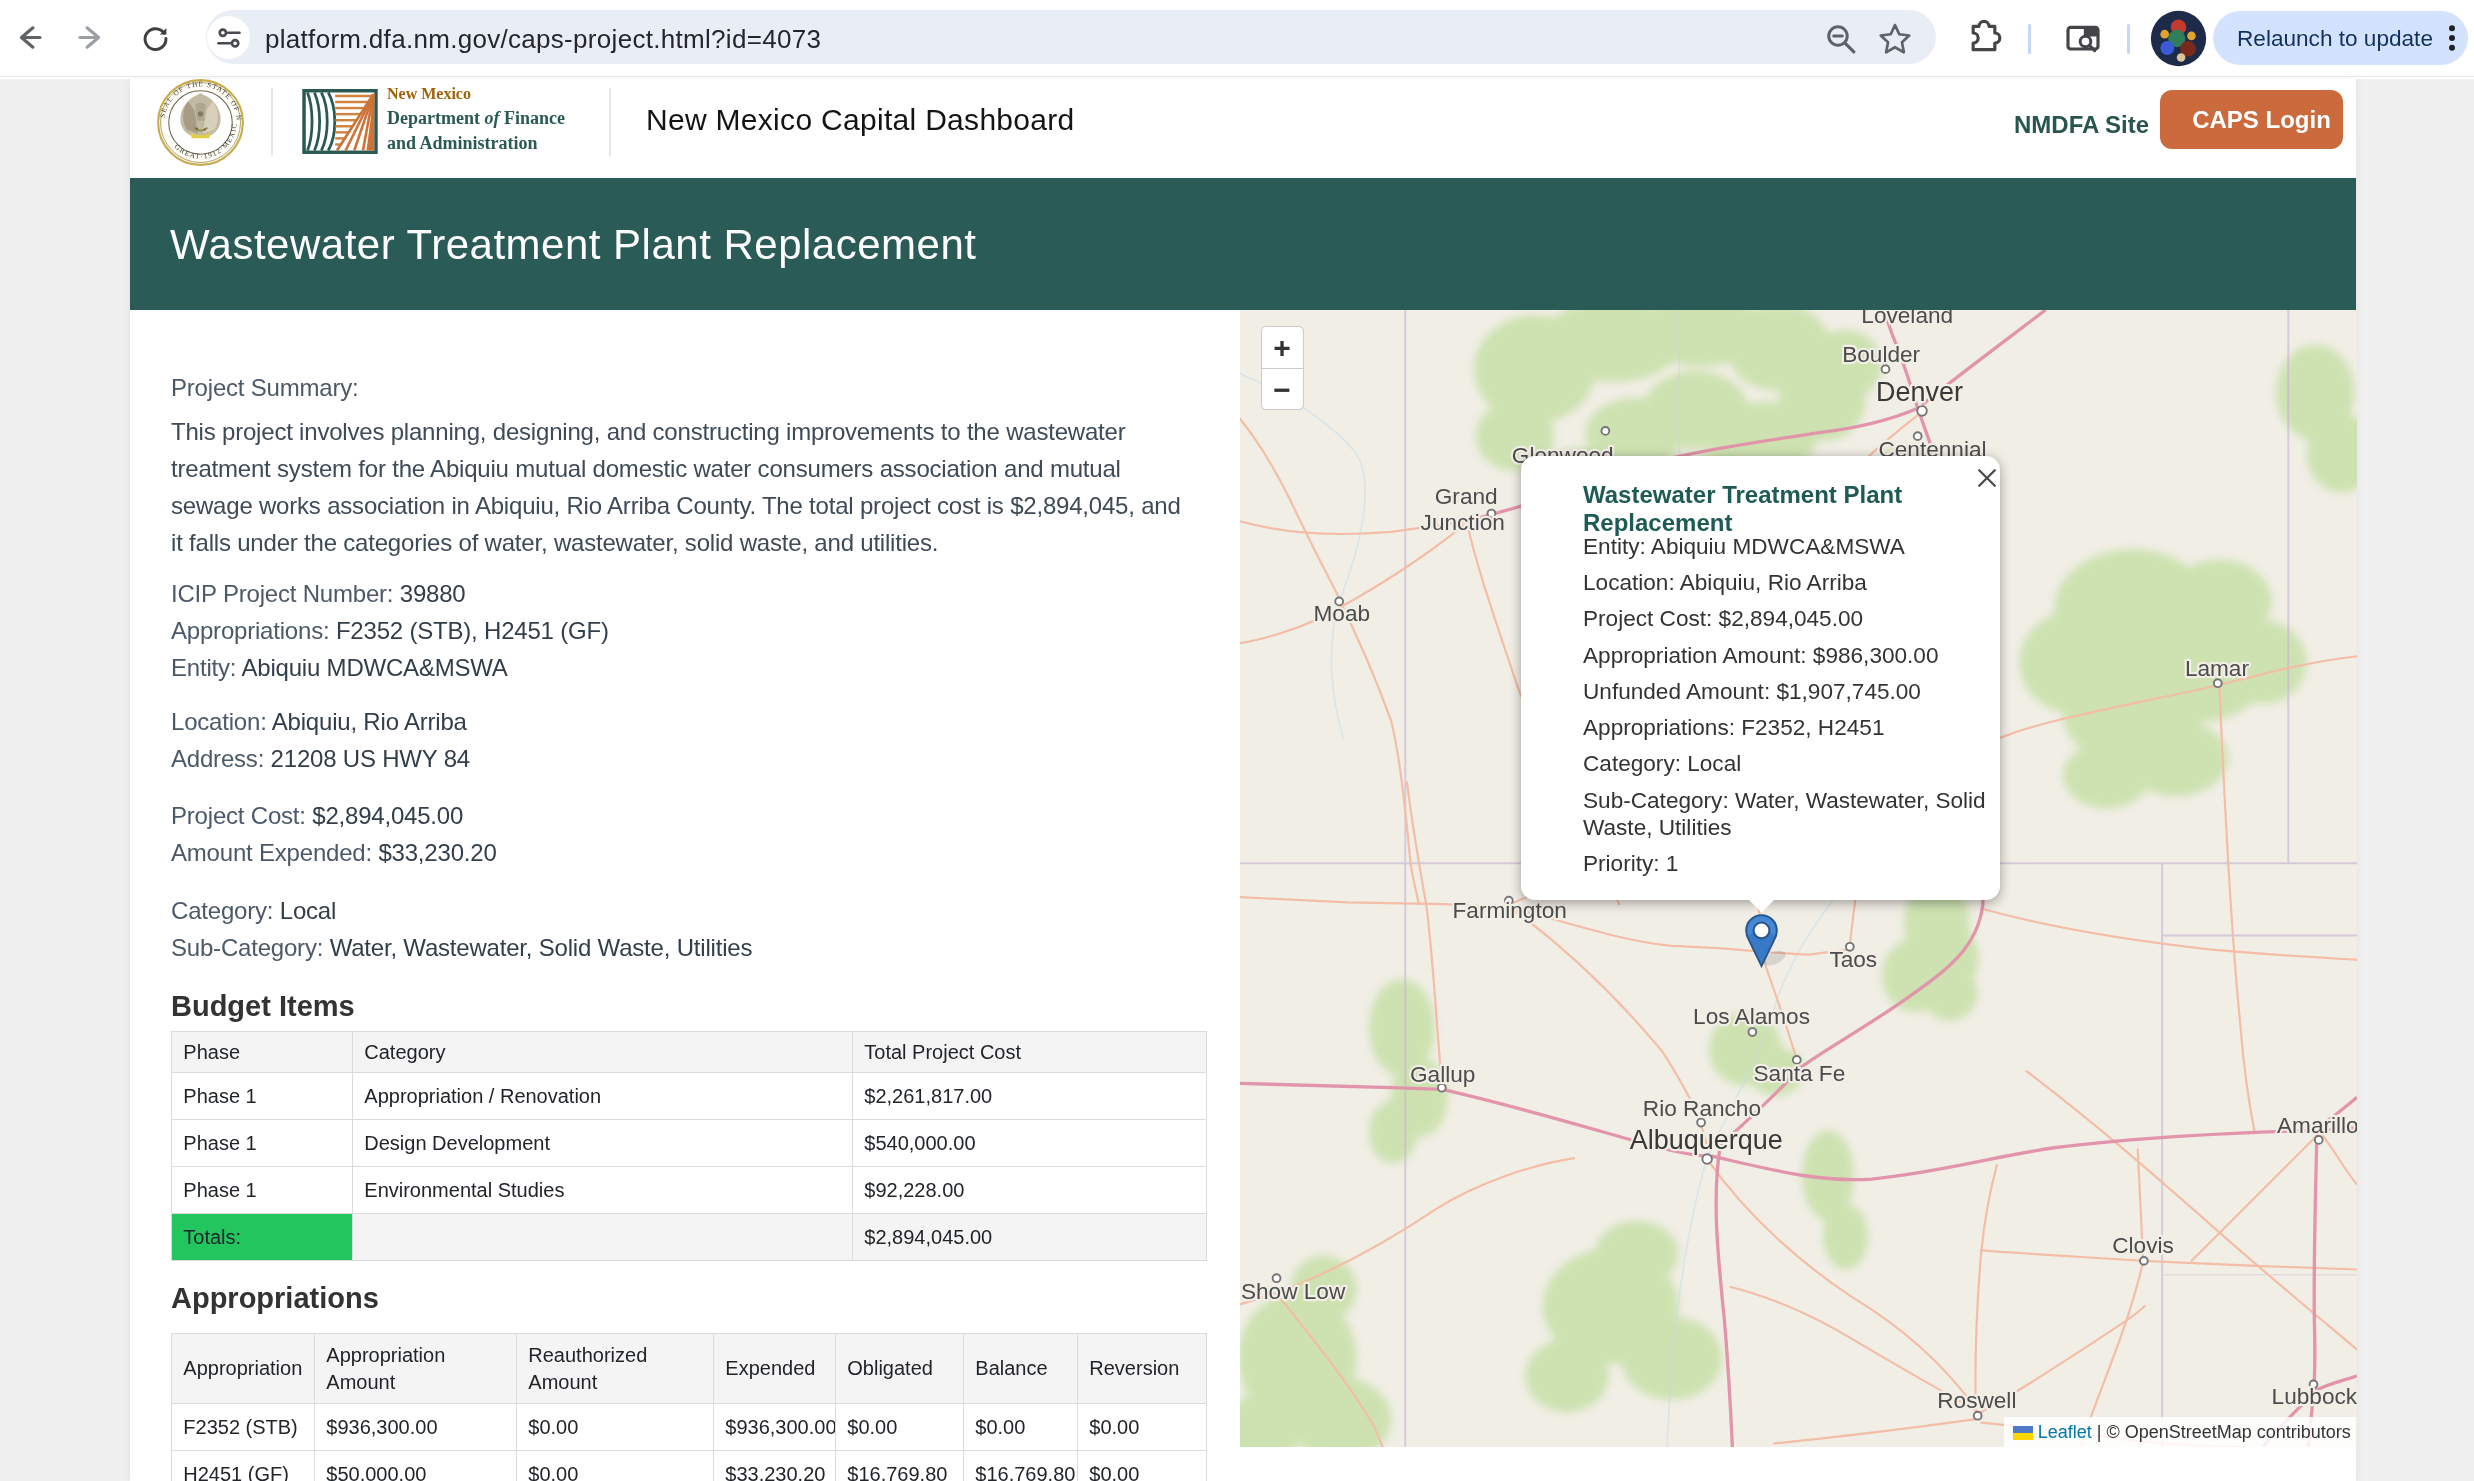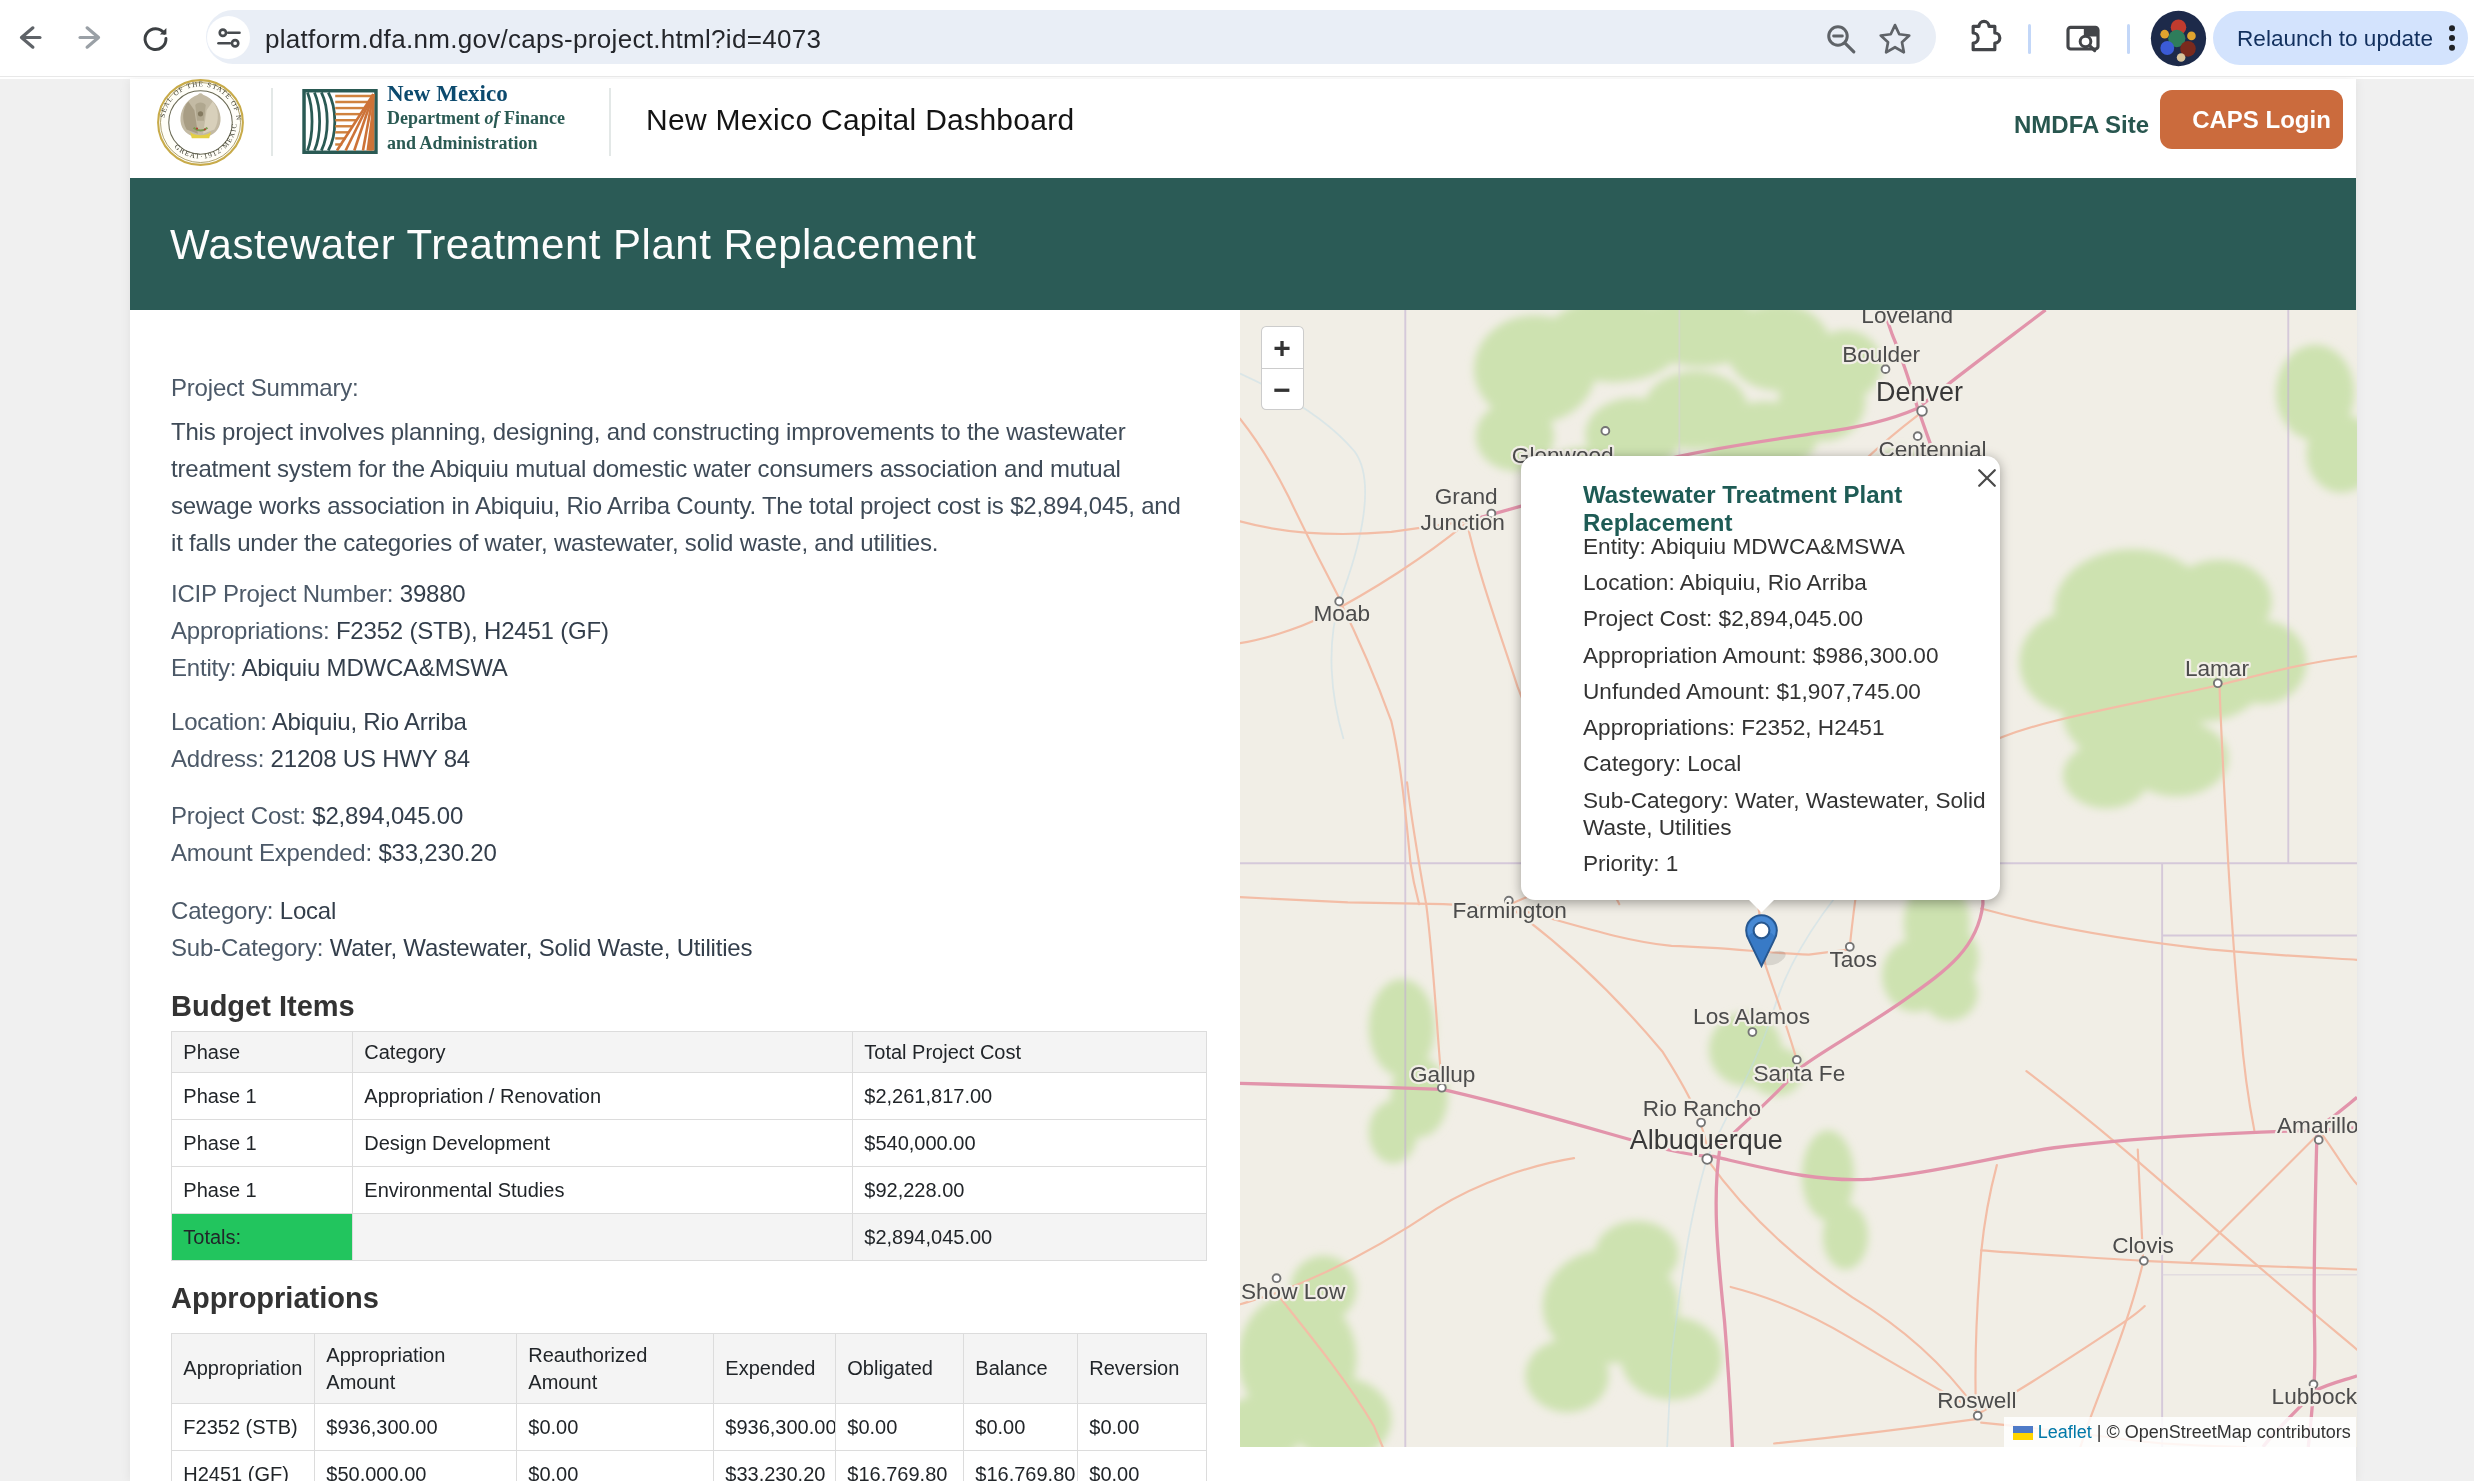--- a/index.html
+++ b/index.html
@@ -16,21 +16,21 @@
 #relaunchtext { position:absolute; left:24px; top:15px; font-size:22.6px; color:#12305e; }
 
 
 #pagebg { position:absolute; left:0; top:79px; width:2475px; height:1403px; background:#f0f0f0; }
 #page { position:absolute; left:130px; top:0px; width:2226px; height:1403px; background:#fff; box-shadow:0 0 10.4px rgba(0,0,0,0.07); }
 
 
 #hdr { position:absolute; left:0; top:0; width:2226px; height:99px; background:#fff; }
 .vdiv { position:absolute; width:1.7px; background:#e3e8e7; }
 #nmdfatext { position:absolute; left:257px; top:1.7px; font-family:"Liberation Serif", serif; font-weight:bold; }
-#nmdfatext .l1 { font-size:23px; color:#0c4a6e; line-height:25px; }
+#nmdfatext .l1 { font-size:16px; color:#a16207; line-height:25px; }
 #nmdfatext .l23 { font-size:18px; color:#2a5a53; line-height:25px; }
 #sitetitle { position:absolute; left:516px; top:23.5px; font-size:30px; font-weight:500; color:#141414; letter-spacing:0.3px; }
 #nmdfasite { position:absolute; left:1884px; top:32px; font-size:24px; font-weight:600; color:#28564f; }
 #capsbtn { position:absolute; left:2030px; top:11.3px; width:183px; height:59px; background:#cb6b3d; border-radius:12px; color:#fff; font-size:24px; font-weight:600; text-align:center; line-height:59px;padding-left:20px; }
 
 
 #banner { position:absolute; left:0; top:99px; width:2226px; height:132px; background:#2b5b56; }
 #bannertitle { position:absolute; left:40px; top:43px; font-size:42px; font-weight:500; color:#fdfdfd; letter-spacing:0.5px; }
 
 

